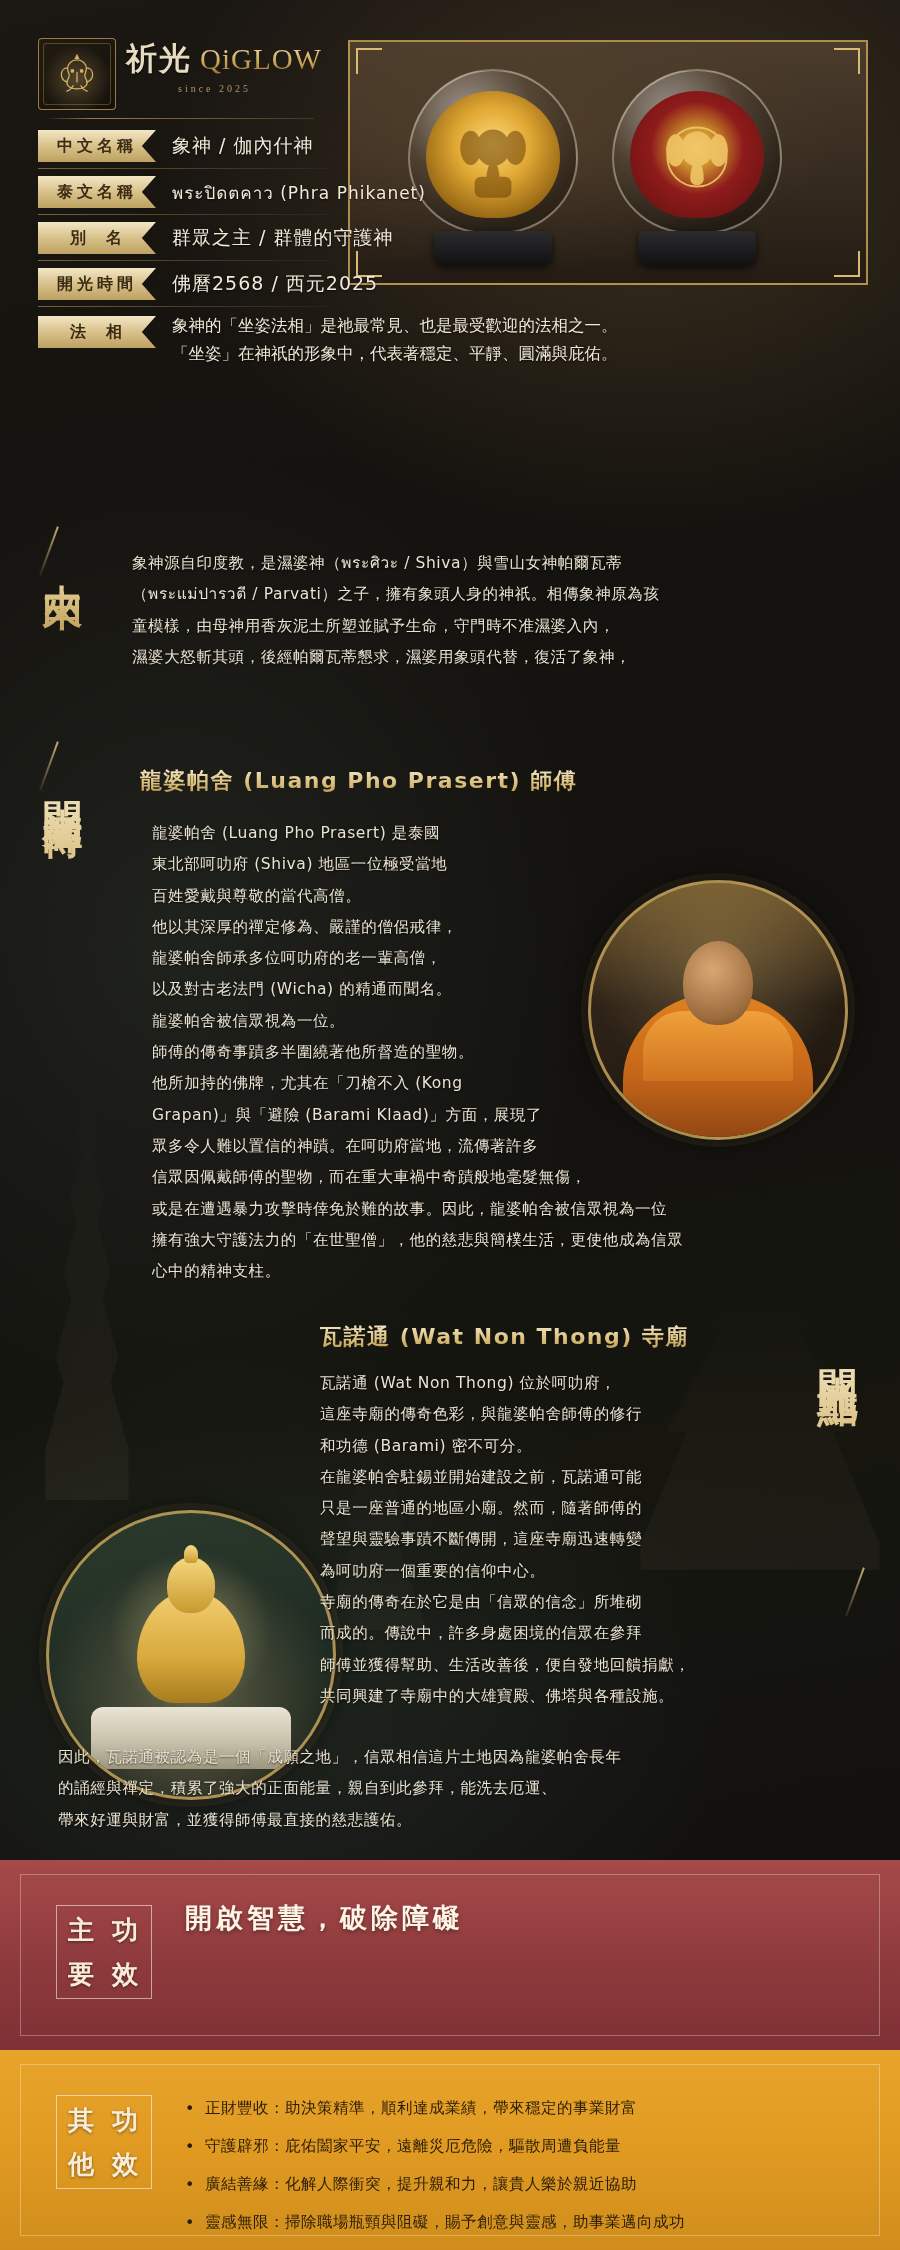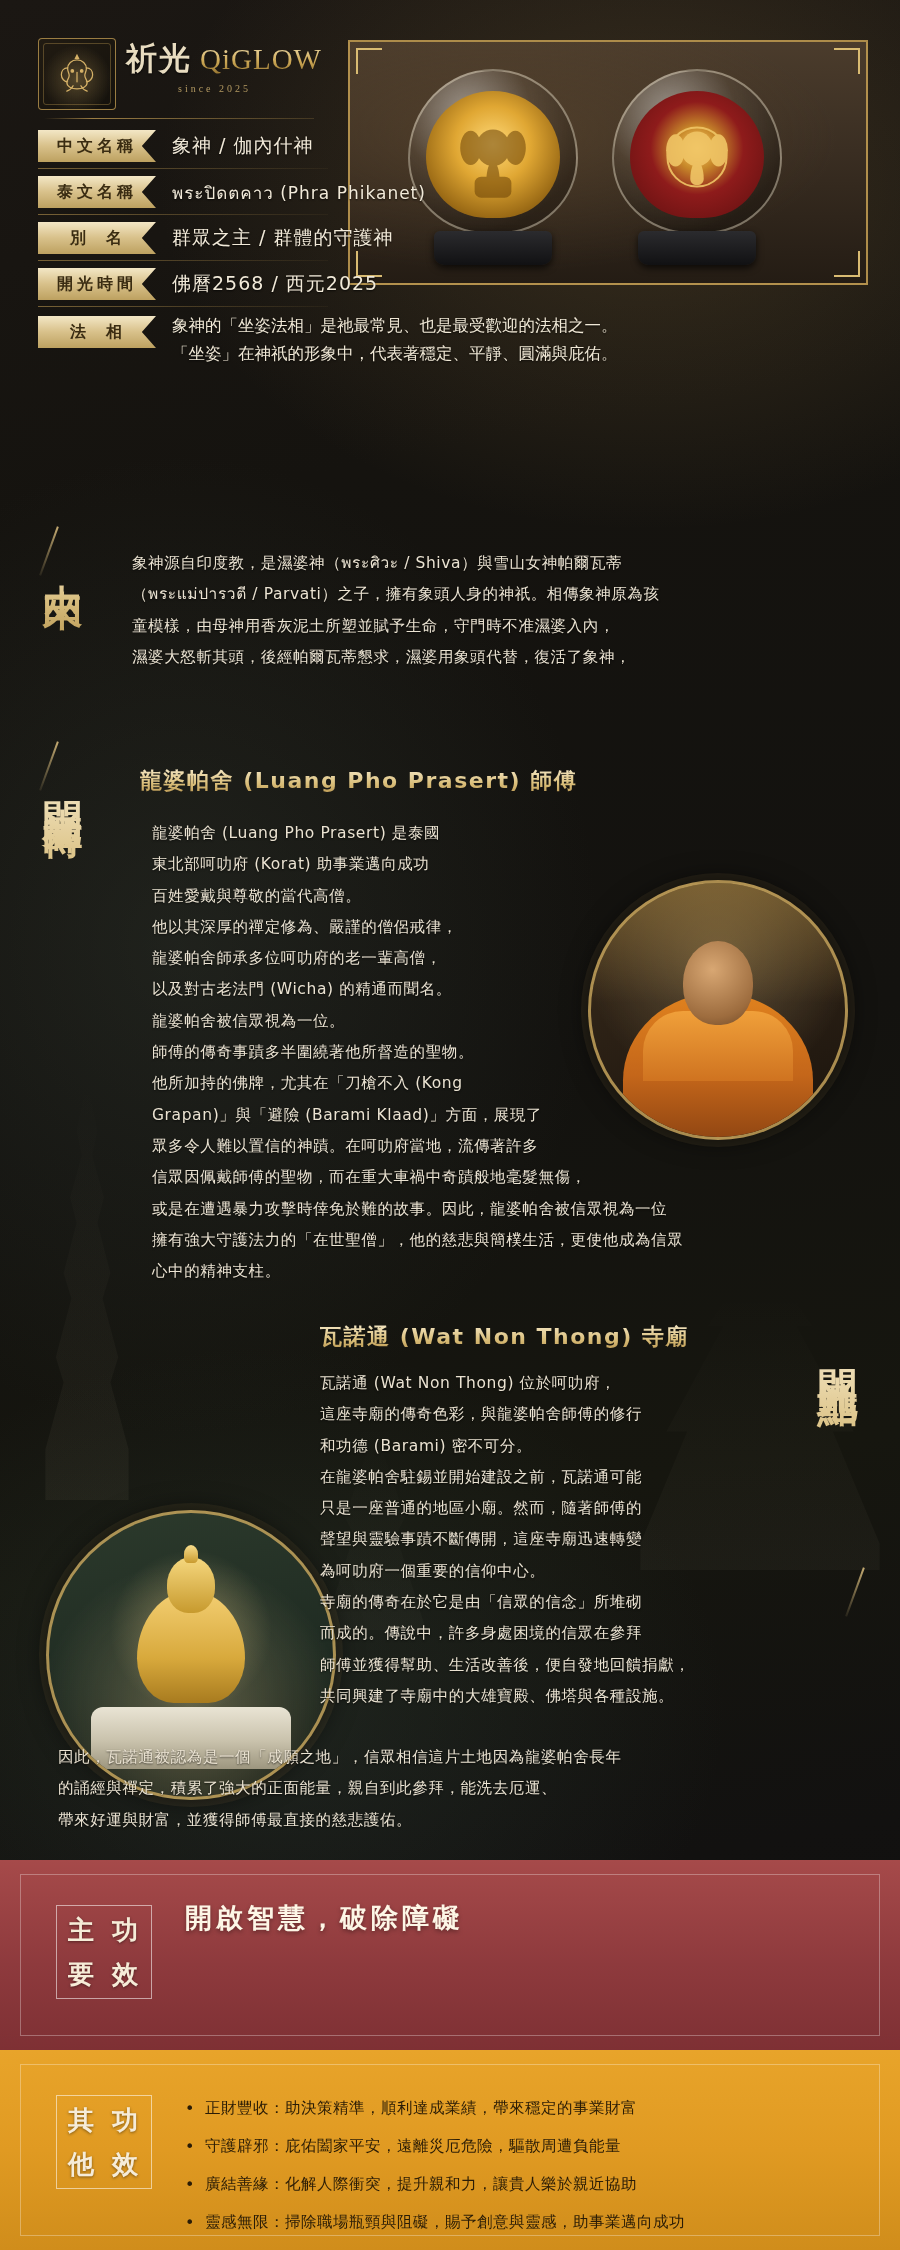--- a/index.html
+++ b/index.html
@@ -427,21 +427,21 @@
 
   <div class="circ-photo monk-photo">
     <div class="monk-altar"></div>
     <div class="monk-robe"></div>
     <div class="monk-shoulder"></div>
     <div class="monk-head"></div>
   </div>
 
   <div class="para" style="left:152px; top:818px; width:700px;">
     <div>龍婆帕舍 (Luang Pho Prasert) 是泰國</div>
-    <div>東北部呵叻府 (Korat) 助事業邁向成功</div>
+    <div>東北部呵叻府 (Shiva) 地區一位極受當地</div>
     <div>百姓愛戴與尊敬的當代高僧。</div>
     <div>他以其深厚的禪定修為、嚴謹的僧侶戒律，</div>
     <div>龍婆帕舍師承多位呵叻府的老一輩高僧，</div>
     <div>以及對古老法門 (Wicha) 的精通而聞名。</div>
     <div>龍婆帕舍被信眾視為一位。</div>
     <div>師傅的傳奇事蹟多半圍繞著他所督造的聖物。</div>
     <div>他所加持的佛牌，尤其在「刀槍不入 (Kong</div>
     <div>Grapan)」與「避險 (Barami Klaad)」方面，展現了</div>
     <div>眾多令人難以置信的神蹟。在呵叻府當地，流傳著許多</div>
     <div>信眾因佩戴師傅的聖物，而在重大車禍中奇蹟般地毫髮無傷，</div>

